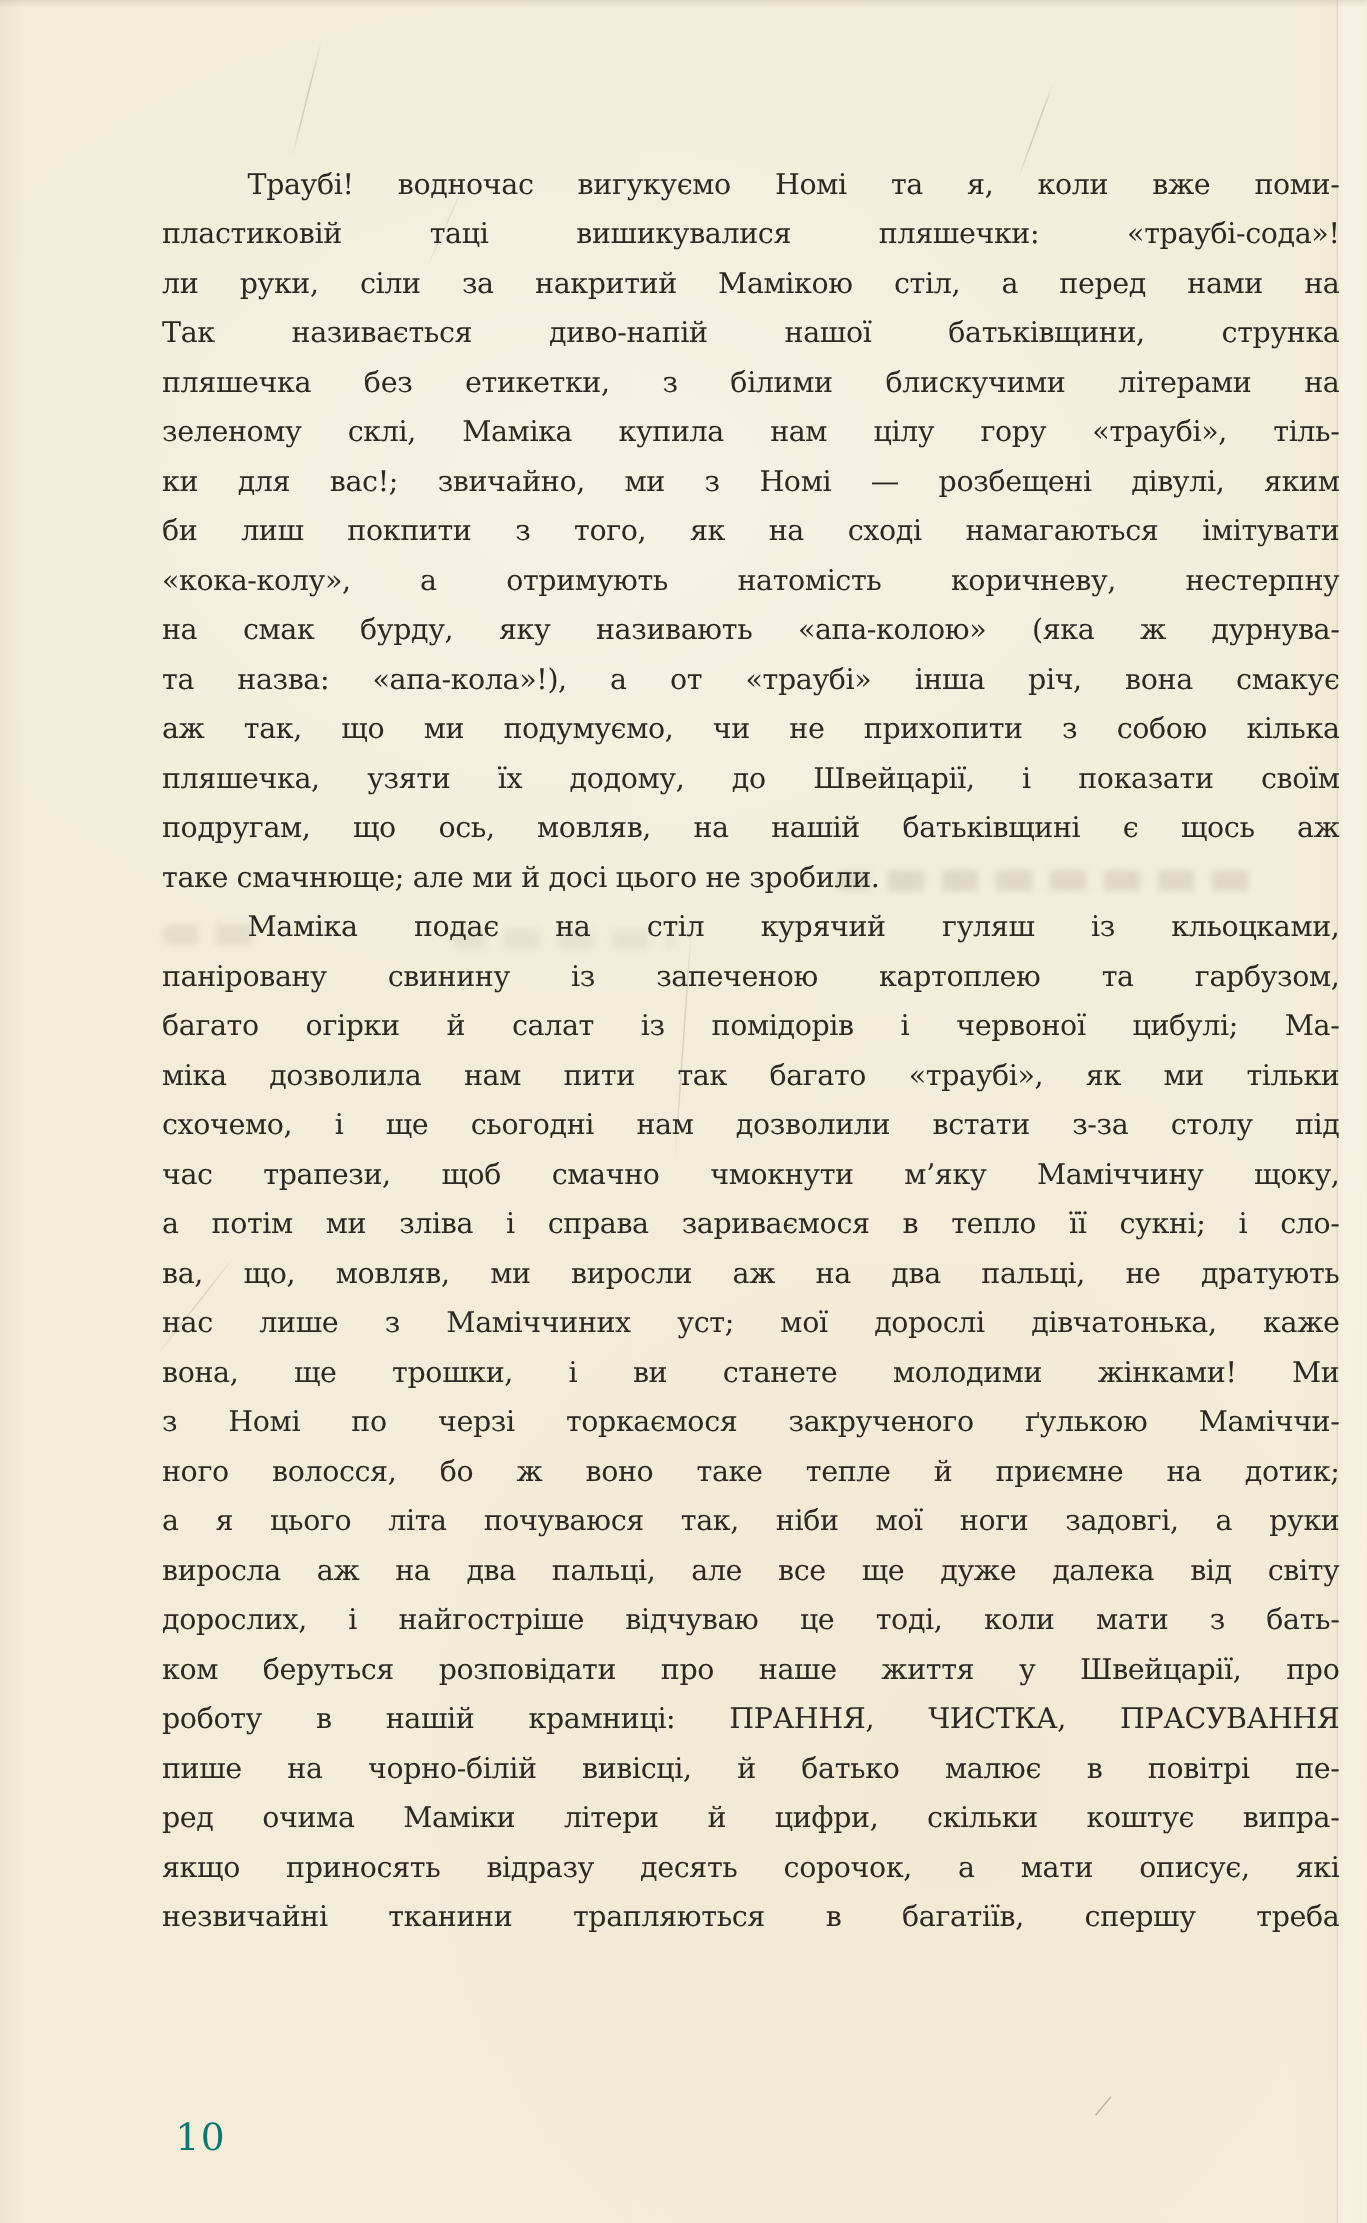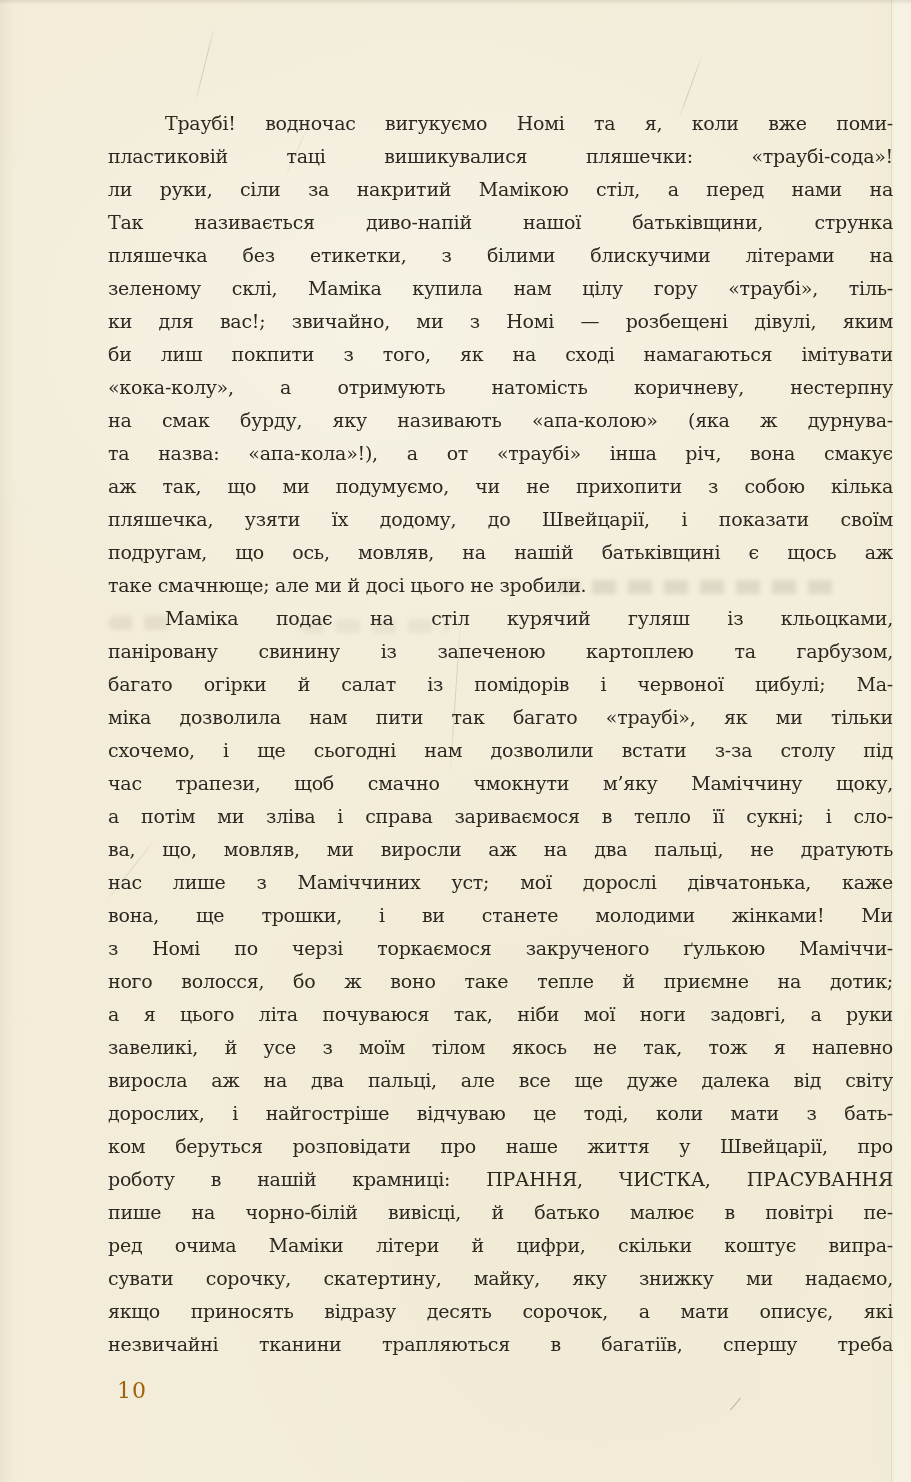--- a/index.html
+++ b/index.html
@@ -50,24 +50,24 @@
     text-align: justify;
     text-align-last: justify;
     overflow: hidden;
     white-space: normal;
   }
   .line.first { text-indent: 57px; }
   .line.last-left { text-align-last: left; }
   .page-number {
     position: absolute;
     left: 117px;
-    top: 1378px;
-    font-size: 22px;
+    top: 1410px;
+    font-size: 25px;
     letter-spacing: 1px;
-    color: #a16207;
+    color: #0f766e;
   }
   
   .showthrough {
     position: absolute;
     height: 14px;
     border-radius: 7px;
     background: repeating-linear-gradient(90deg,
       rgba(158,150,132,0.55) 0px, rgba(158,150,132,0.55) 24px,
       rgba(158,150,132,0.0) 24px, rgba(158,150,132,0.0) 36px);
     filter: blur(2.2px);
@@ -134,26 +134,24 @@
       <div class="line">міка дозволила нам пити так багато «траубі», як ми тільки</div>
       <div class="line">схочемо, і ще сьогодні нам дозволили встати з-за столу під</div>
       <div class="line">час трапези, щоб смачно чмокнути м’яку Маміччину щоку,</div>
       <div class="line">а потім ми зліва і справа зариваємося в тепло її сукні; і сло-</div>
       <div class="line">ва, що, мовляв, ми виросли аж на два пальці, не дратують</div>
       <div class="line">нас лише з Маміччиних уст; мої дорослі дівчатонька, каже</div>
       <div class="line">вона, ще трошки, і ви станете молодими жінками! Ми</div>
       <div class="line">з Номі по черзі торкаємося закрученого ґулькою Маміччи-</div>
       <div class="line">ного волосся, бо ж воно таке тепле й приємне на дотик;</div>
       <div class="line">а я цього літа почуваюся так, ніби мої ноги задовгі, а руки</div>
-      <div class="line">завеликі, й усе з моїм тілом якось не так, тож я напевно</div>
       <div class="line">виросла аж на два пальці, але все ще дуже далека від світу</div>
       <div class="line">дорослих, і найгостріше відчуваю це тоді, коли мати з бать-</div>
       <div class="line">ком беруться розповідати про наше життя у Швейцарії, про</div>
       <div class="line">роботу в нашій крамниці: ПРАННЯ, ЧИСТКА, ПРАСУВАННЯ</div>
       <div class="line">пише на чорно-білій вивісці, й батько малює в повітрі пе-</div>
       <div class="line">ред очима Маміки літери й цифри, скільки коштує випра-</div>
-      <div class="line">сувати сорочку, скатертину, майку, яку знижку ми надаємо,</div>
       <div class="line">якщо приносять відразу десять сорочок, а мати описує, які</div>
       <div class="line">незвичайні тканини трапляються в багатіїв, спершу треба</div>
     </div>
   </div>
 
 <div class="page-number">10</div>
 
 </body></html>

